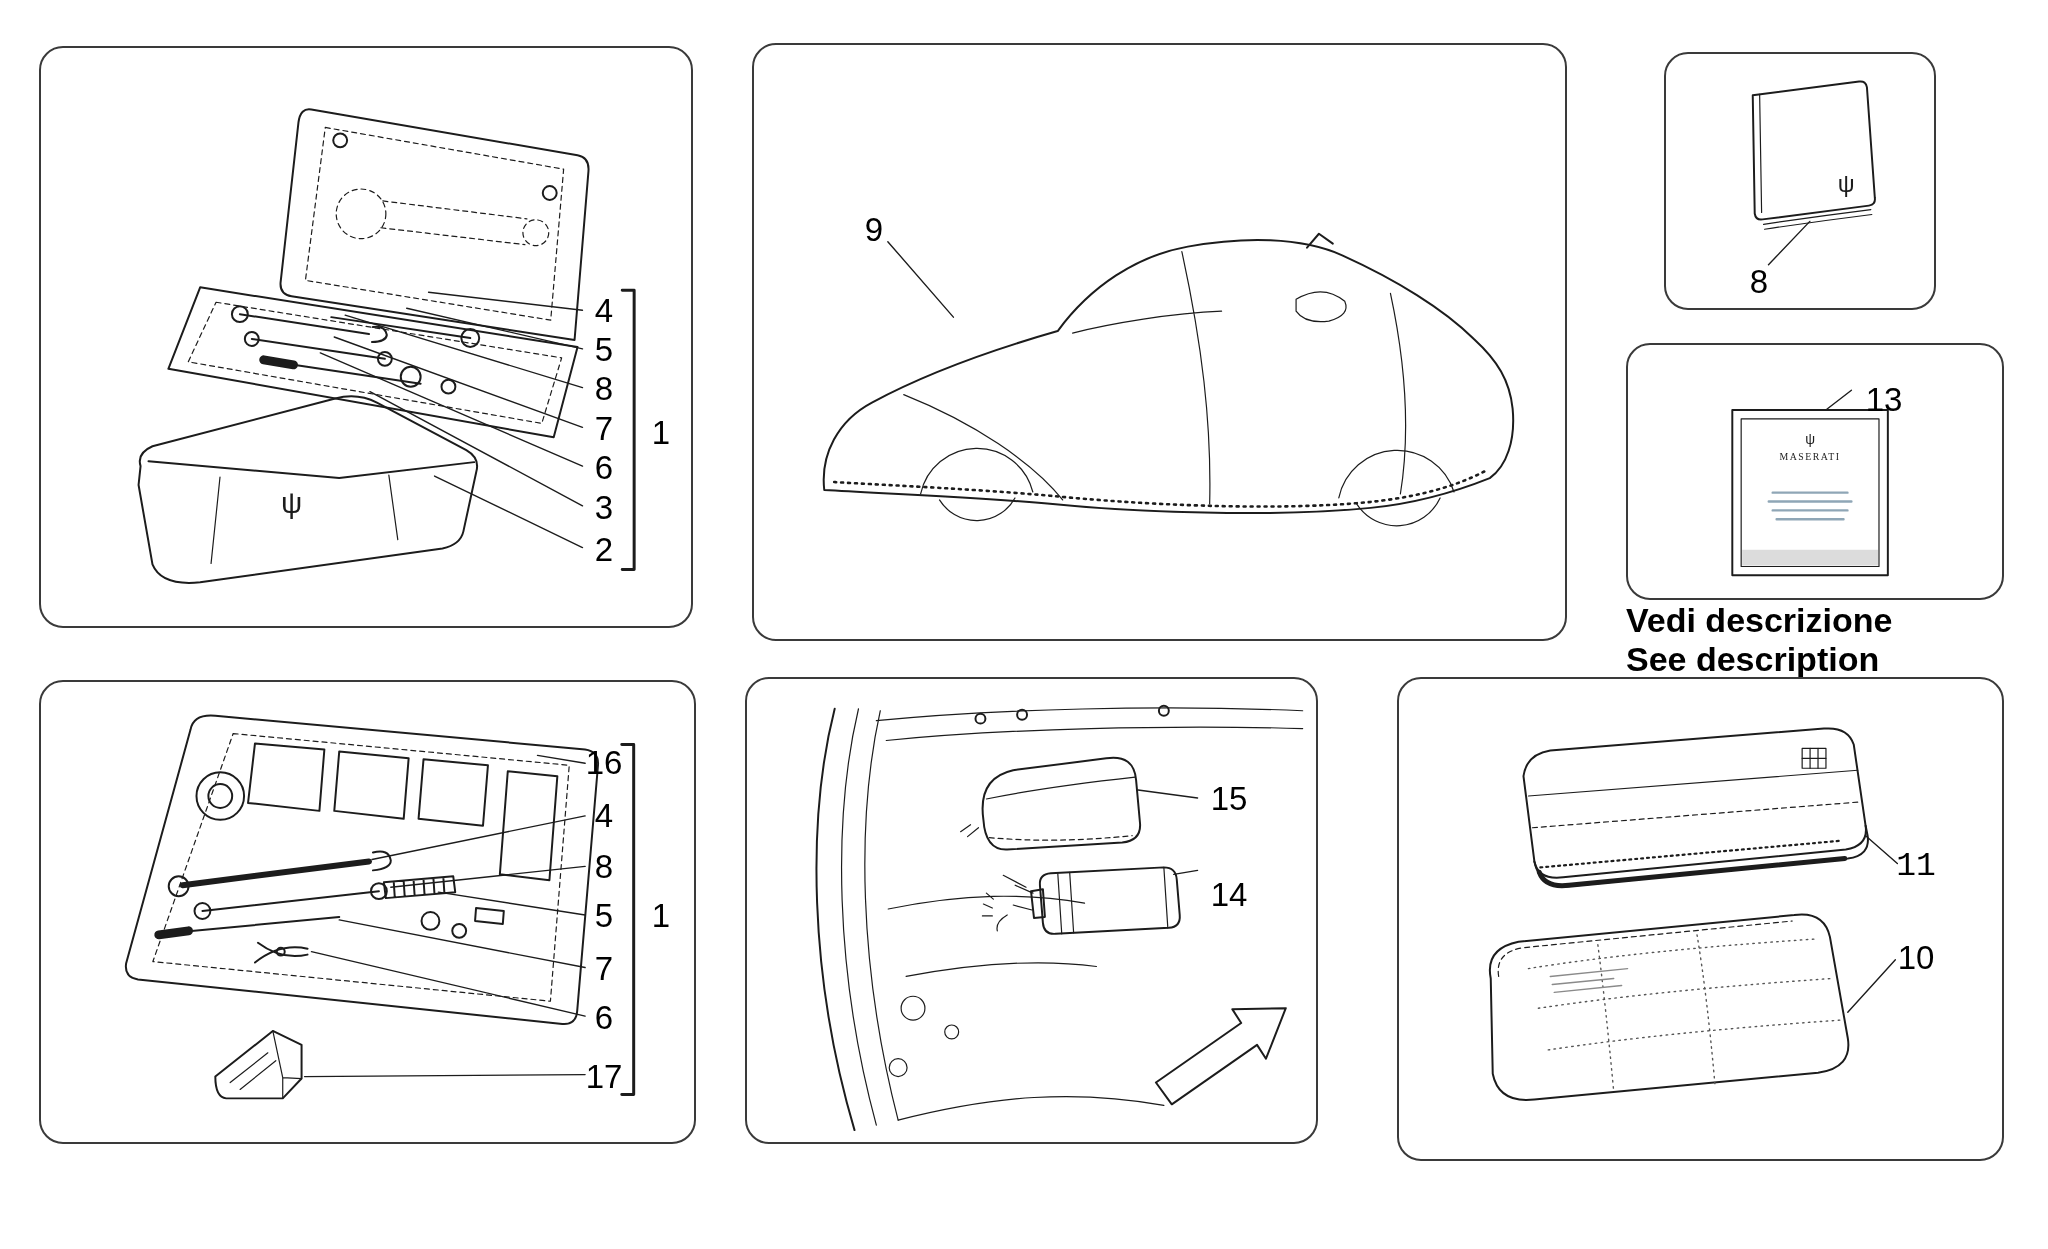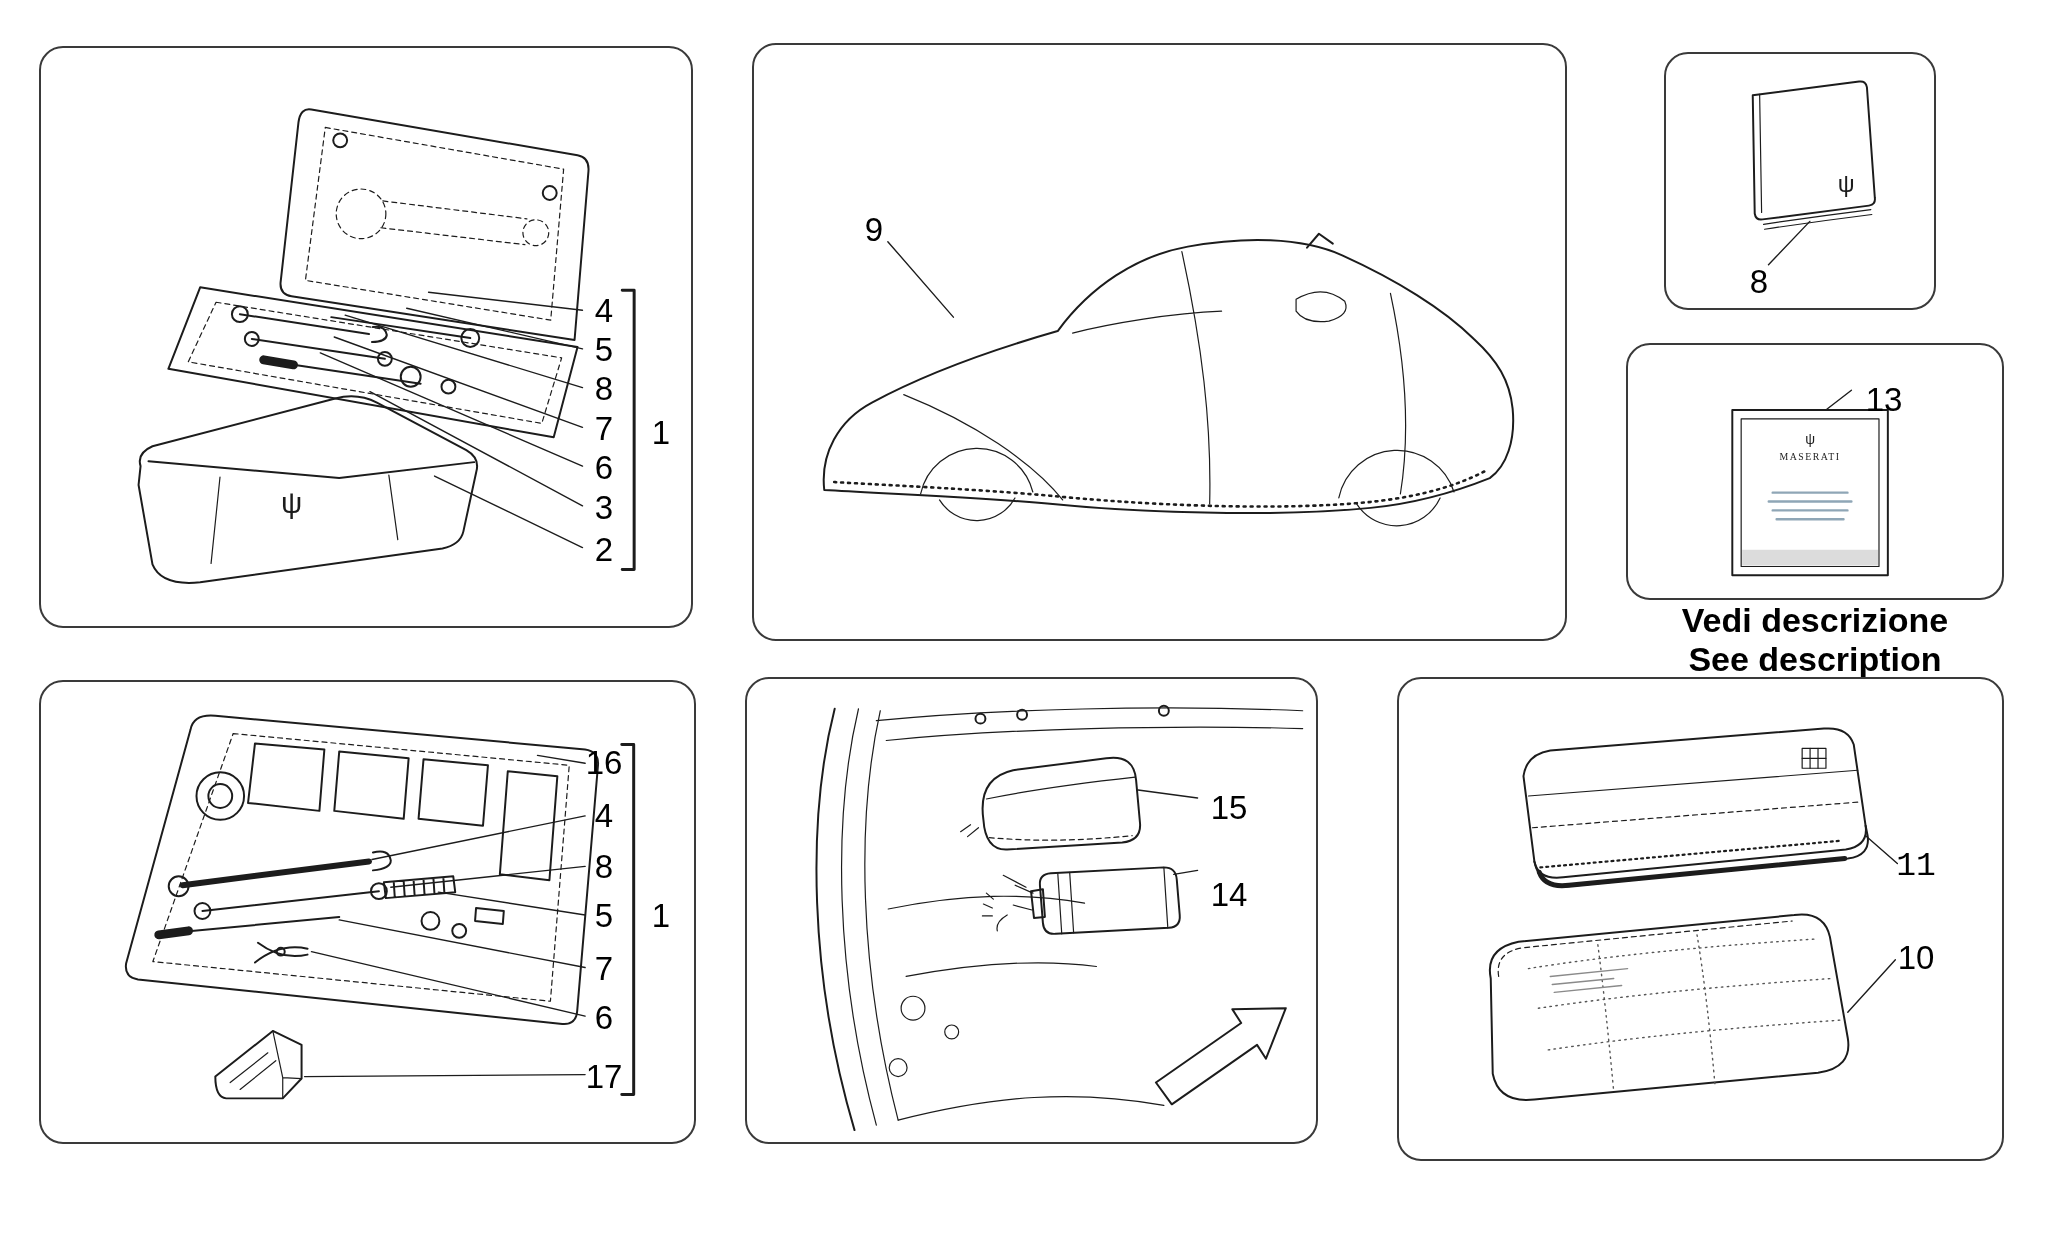--- a/index.html
+++ b/index.html
@@ -48,21 +48,21 @@
   .callout {
     position: absolute;
     transform: translate(-50%, -50%);
     font-size: 33px;
     line-height: 33px;
     white-space: nowrap;
     color: #000;
   }
   .caption {
     position: absolute;
-    text-align: center;
+    text-align: left;
     font-weight: bold;
     font-size: 34px;
     line-height: 39px;
     color: #000;
   }
 </style>
 </head>
 <body>
 
 <div id="canvas">
@@ -228,21 +228,21 @@
         <path d="M 306,196 L 420,190 Q 432,190 433,202 L 436,238 Q 437,250 425,251 L 311,257 Q 299,258 298,246 L 295,208 Q 294,197 306,196 Z"></path>
         <path class="thin" d="M 313,196 L 317,257 M 325,195 L 329,256 M 420,190 L 424,251"></path>
         <path d="M 286,214 L 298,212 L 300,240 L 289,241 Z"></path>
         <path class="thin" d="M 270,208 L 288,216 M 268,228 L 287,233 M 258,198 L 281,210 M 262,238 Q 250,245 252,254"></path>
         <path class="thin" d="M 247,231 L 238,227 M 247,239 L 237,239 M 248,222 L 241,216"></path>
       </g>
       <path class="leader" d="M 394,112 L 454,120 M 430,197 L 454,193"></path>
       <path d="M 428,429 L 514,369 L 523,383 L 543,332 L 489,333 L 498,347 L 412,407 Z"></path>
     </svg>
   </div>
-  <span class="callout" style="left:1229px;top:798px;margin-top:9px;">15</span>
+  <span class="callout" style="left:1229px;top:798px;">15</span>
   <span class="callout" style="left:1229px;top:870px;margin-top:24px;">14</span>
 
   <div class="panel" style="left:1397px;top:677px;width:607px;height:484px;">
     <svg class="art" viewBox="0 0 607 484">
       <g>
         <path d="M 125,98 Q 128,76 152,72 L 428,50 Q 452,48 458,66 L 470,148 Q 473,168 450,172 L 165,200 Q 140,203 136,184 Z"></path>
         <path d="M 136,184 Q 142,212 170,209 L 452,181 Q 475,178 472,158 L 470,148"></path>
         <path class="pipe" d="M 141,195 Q 147,211 171,208 L 449,181"></path>
         <path class="dash" d="M 134,150 L 464,124"></path>
         <path class="thin" d="M 130,118 L 462,92"></path>

